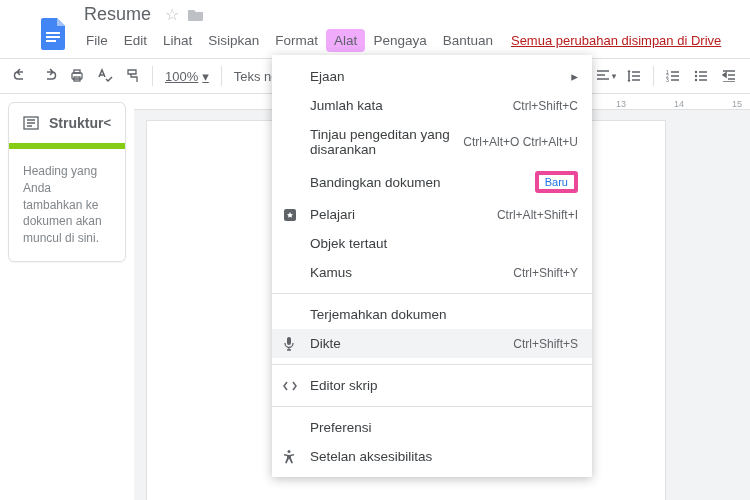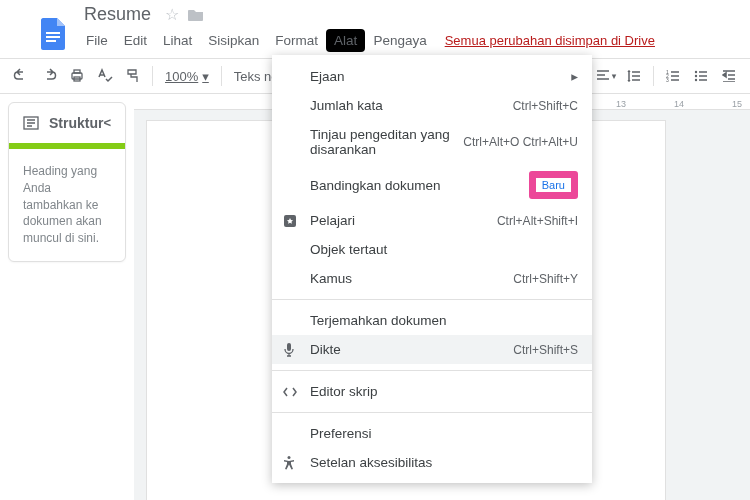--- a/index.html
+++ b/index.html
@@ -6,21 +6,21 @@
 body { font-family: Arial, sans-serif; font-size: 13px; color: #3c4043; background: #fff; width: 750px; height: 500px; overflow: hidden; position: relative; }
 
 .header { display: flex; align-items: flex-end; padding: 2px 8px 0 8px; margin-left: 28px; }
 .doc-logo { width: 36px; height: 36px; margin-right: 6px; display: flex; align-items: center; justify-content: center; }
 .title-row { display: flex; align-items: center; gap: 8px; }
 .doc-title { font-size: 18px; color: #5f6368; font-weight: 400; padding: 2px 6px; }
 .title-icon { color: #bdc1c6; font-size: 16px; }
 
 .menubar { display: flex; align-items: center; gap: 0; margin-top: 2px; }
 .menu-item { padding: 4px 8px; font-size: 13.5px; color: #5f6368; cursor: pointer; }
-.menu-item.active { background: #000000; border-radius: 4px; }
+.menu-item.active { background: #f0abfc; border-radius: 4px; }
 .save-status { margin-left: 10px; font-size: 13px; color: #b91c1c; text-decoration: underline; cursor: pointer; }
 
 .toolbar { display: flex; align-items: center; border-top: 1px solid #e0e0e0; border-bottom: 1px solid #e0e0e0; padding: 4px 8px; margin-top: 6px; height: 36px; gap: 2px; }
 .tb-btn { width: 26px; height: 26px; display: inline-flex; align-items: center; justify-content: center; color: #5f6368; cursor: pointer; border-radius: 2px; }
 .tb-sep { width: 1px; height: 20px; background: #e0e0e0; margin: 0 4px; }
 .tb-zoom { display: flex; align-items: center; padding: 0 6px; color: #5f6368; gap: 4px; font-size: 13px; text-decoration: underline; }
 .tb-style { display: flex; align-items: center; padding: 0 6px; color: #5f6368; gap: 4px; font-size: 13px; width: 90px; overflow: hidden; white-space: nowrap; }
 .tb-right { display: flex; align-items: center; gap: 2px; }
 .fill-btn { display: flex; align-items: center; gap: 2px; }
 
@@ -36,21 +36,21 @@
 
 .doc-area { flex: 1; background: #f1f3f4; min-height: 440px; position: relative; }
 .paper { background: #fff; margin: 10px 0 0 12px; width: 520px; height: 400px; border: 1px solid #e0e0e0; }
 
 .dropdown { position: absolute; top: 55px; left: 272px; width: 320px; background: #fff; box-shadow: 0 2px 10px rgba(0,0,0,0.25); z-index: 100; padding: 6px 0; }
 .dd-item { display: flex; align-items: center; justify-content: space-between; padding: 7px 14px 7px 38px; font-size: 13.5px; color: #3c4043; cursor: pointer; position: relative; }
 .dd-item:hover, .dd-item.highlight { background: #f1f3f4; }
 .dd-item-icon { position: absolute; left: 10px; width: 18px; text-align: center; color: #5f6368; }
 .dd-shortcut { font-size: 12px; color: #5f6368; white-space: nowrap; }
 .dd-sep { height: 1px; background: #e0e0e0; margin: 6px 0; }
-.badge-new { border: 7px solid #ec4899; color: #1a73e8; font-size: 11px; padding: 1px 6px; border-radius: 3px; font-weight: 500; }
+.badge-new { border: 4px solid #ec4899; color: #1a73e8; font-size: 11px; padding: 1px 6px; border-radius: 3px; font-weight: 500; }
 .arrow-right { color: #5f6368; }
 
 svg { display: block; }
 </style>
 </head>
 <body>
 
 <div class="header">
   <div class="doc-logo">
     <svg width="30" height="36" viewBox="0 0 30 36">
@@ -72,20 +72,21 @@
       </span>
     </div>
     <div class="menubar">
       <span class="menu-item">File</span>
       <span class="menu-item">Edit</span>
       <span class="menu-item">Lihat</span>
       <span class="menu-item">Sisipkan</span>
       <span class="menu-item">Format</span>
       <span class="menu-item active">Alat</span>
       <span class="menu-item">Pengaya</span>
+      <span class="menu-item">Bantuan</span>
       <span class="save-status">Semua perubahan disimpan di Drive</span>
     </div>
   </div>
 </div>
 
 <div class="toolbar">
   <span class="tb-btn">
       <svg width="16" height="16" viewBox="0 0 16 16">
         <path fill="none" stroke="#5f6368" stroke-width="1.5" d="M10 4H5c-2 0-3.5 1.5-3.5 3.5S3 11 5 11h5M7 1l-3 3 3 3"></path>
       </svg>

